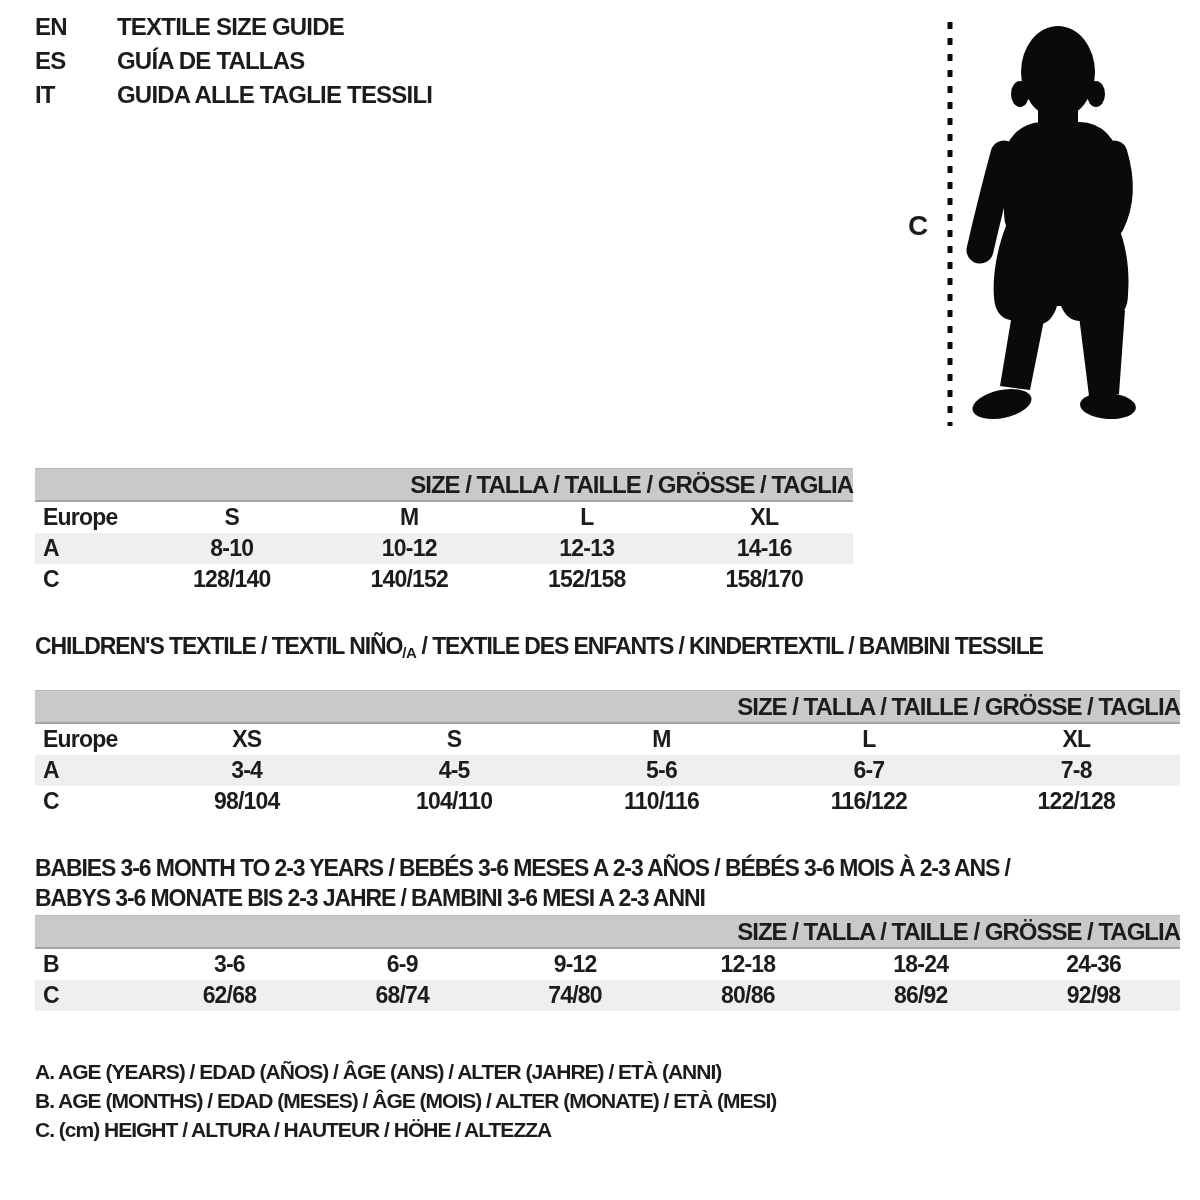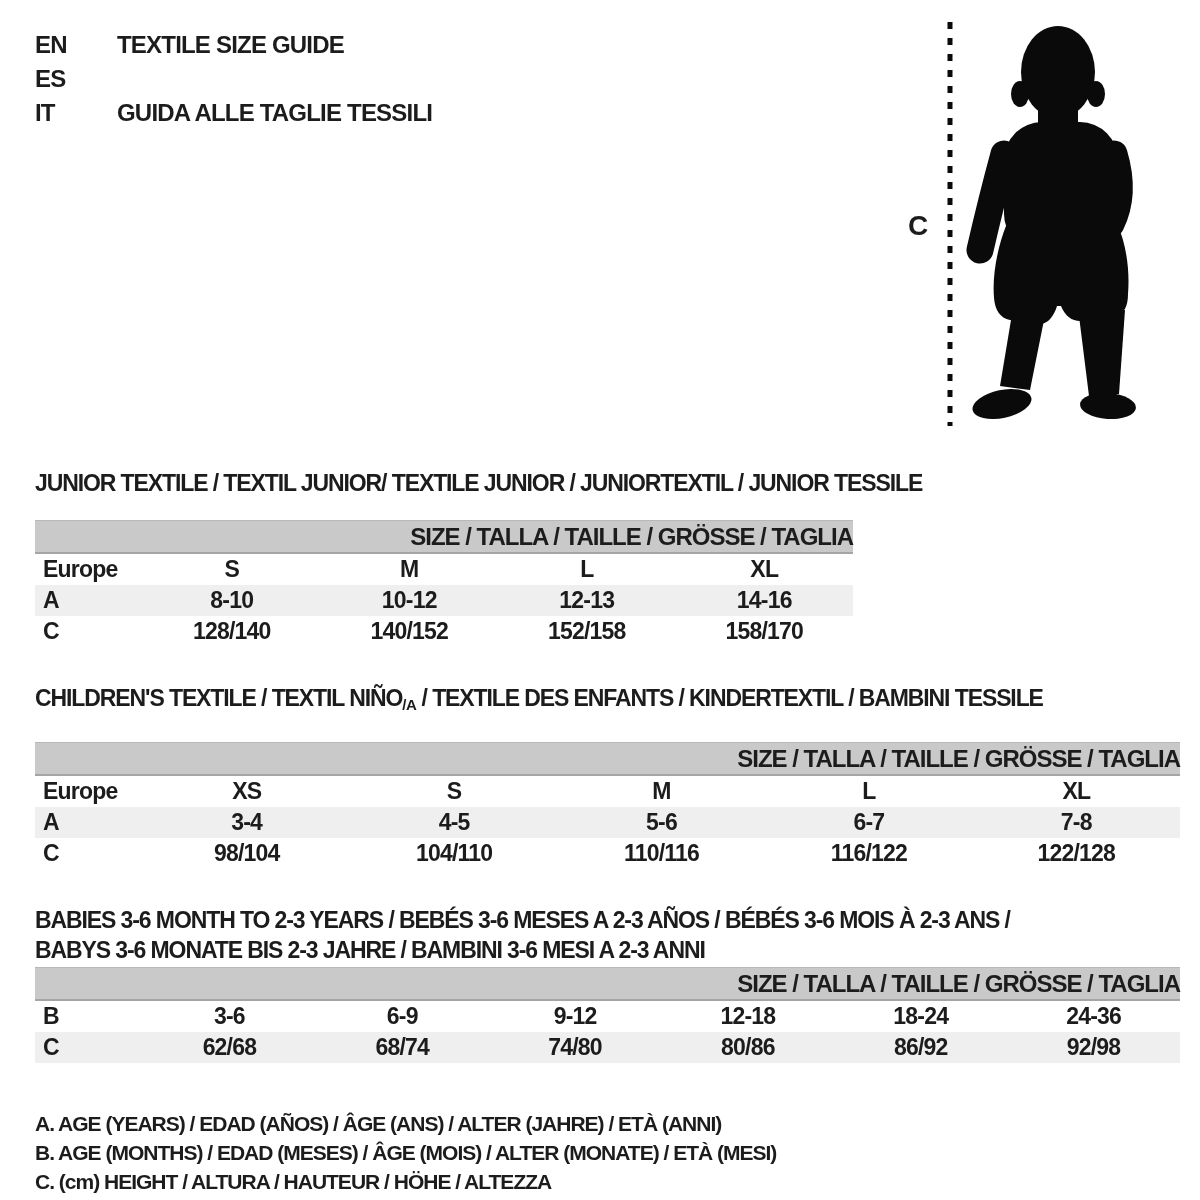--- a/index.html
+++ b/index.html
@@ -3,21 +3,21 @@
 <meta charset="utf-8">
 <style>
   html,body{margin:0;padding:0;background:#fff;}
   .page{
     position:relative;width:1200px;height:1200px;box-sizing:border-box;
     padding:0 20px 0 35px;background:#ffffff;color:#1c1c1c;
     font-family:"Liberation Sans",sans-serif;font-weight:bold;overflow:hidden;
   }
   
   .top{position:relative;height:432px;}
-  .lang-list{padding-top:28px;}
+  .lang-list{padding-top:10px;}
   .lang-row{display:flex;line-height:34px;font-size:24px;letter-spacing:-0.8px;}
   .lang-code{width:82px;flex:none;}
   .figure{position:absolute;top:6px;left:845px;width:320px;height:430px;}
   .figure svg{display:block;}
   .measure-label{position:absolute;left:28px;top:204px;font-size:28px;letter-spacing:-0.5px;}
   
   .section{margin-top:36px;}
   .section:first-of-type{margin-top:0;}
   .section-title{font-size:23px;letter-spacing:-1.1px;line-height:30px;white-space:nowrap;}
   .title-sub{font-size:15px;vertical-align:-4px;letter-spacing:-0.5px;}
@@ -45,20 +45,21 @@
 <div class="page">
 
   <div class="top">
     <div class="lang-list">
       <div class="lang-row">
         <span class="lang-code">EN</span>
         <span class="lang-label">TEXTILE SIZE GUIDE</span>
       </div>
       <div class="lang-row">
         <span class="lang-code">ES</span>
+        <span class="lang-label">GUÍA DE TALLAS</span>
       </div>
       <div class="lang-row">
         <span class="lang-code">IT</span>
         <span class="lang-label">GUIDA ALLE TAGLIE TESSILI</span>
       </div>
     </div>
 
     <div class="figure">
       <span class="measure-label">C</span>
       <svg viewBox="0 0 320 430" width="320" height="430">
@@ -77,21 +78,20 @@
           <path d="M132 308 L164 314 L150 384 L120 380 Z"></path>
           <path d="M199 310 L245 304 L239 388 L209 390 Z"></path>
           <ellipse cx="122" cy="398" rx="30" ry="14" transform="rotate(-12 122 398)"></ellipse>
           <ellipse cx="228" cy="400" rx="28" ry="13" transform="rotate(4 228 400)"></ellipse>
         </g>
       </svg>
     </div>
   </div>
 
   <div class="section">
-    <div class="section-title single-title">JUNIOR TEXTILE / TEXTIL JUNIOR/ TEXTILE JUNIOR / JUNIORTEXTIL / JUNIOR TESSILE</div>
     <table class="t-narrow">
       <colgroup>
           <col class="label-col">
           <col>
           <col>
           <col>
           <col>
         </colgroup>
       <thead>
         <tr>

